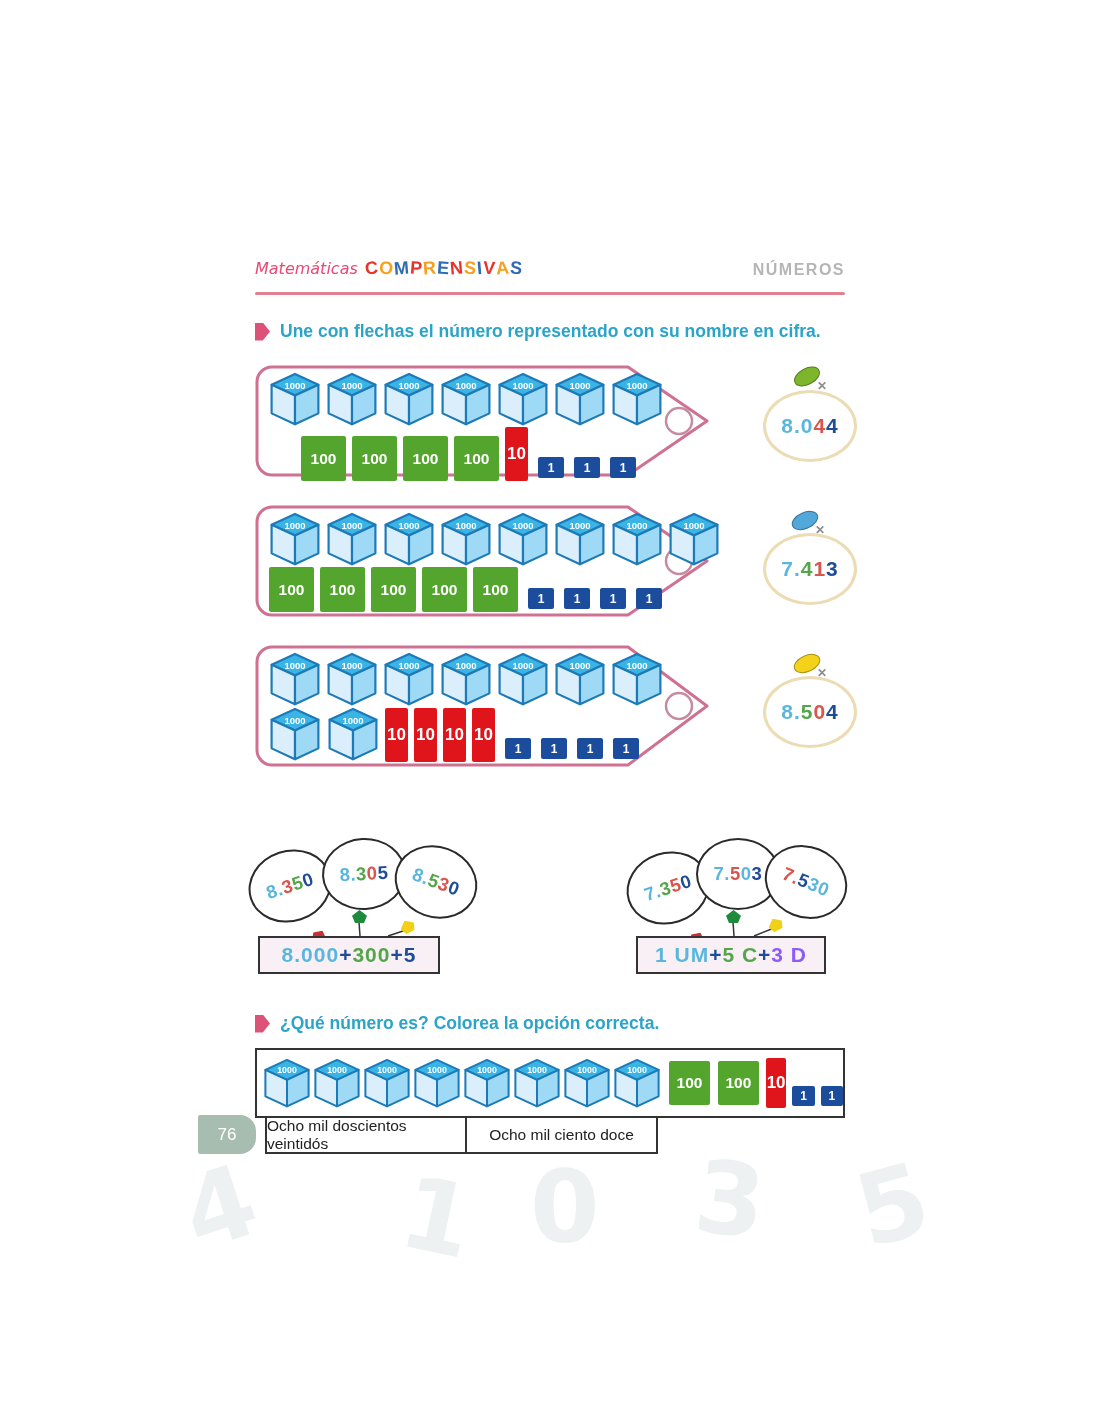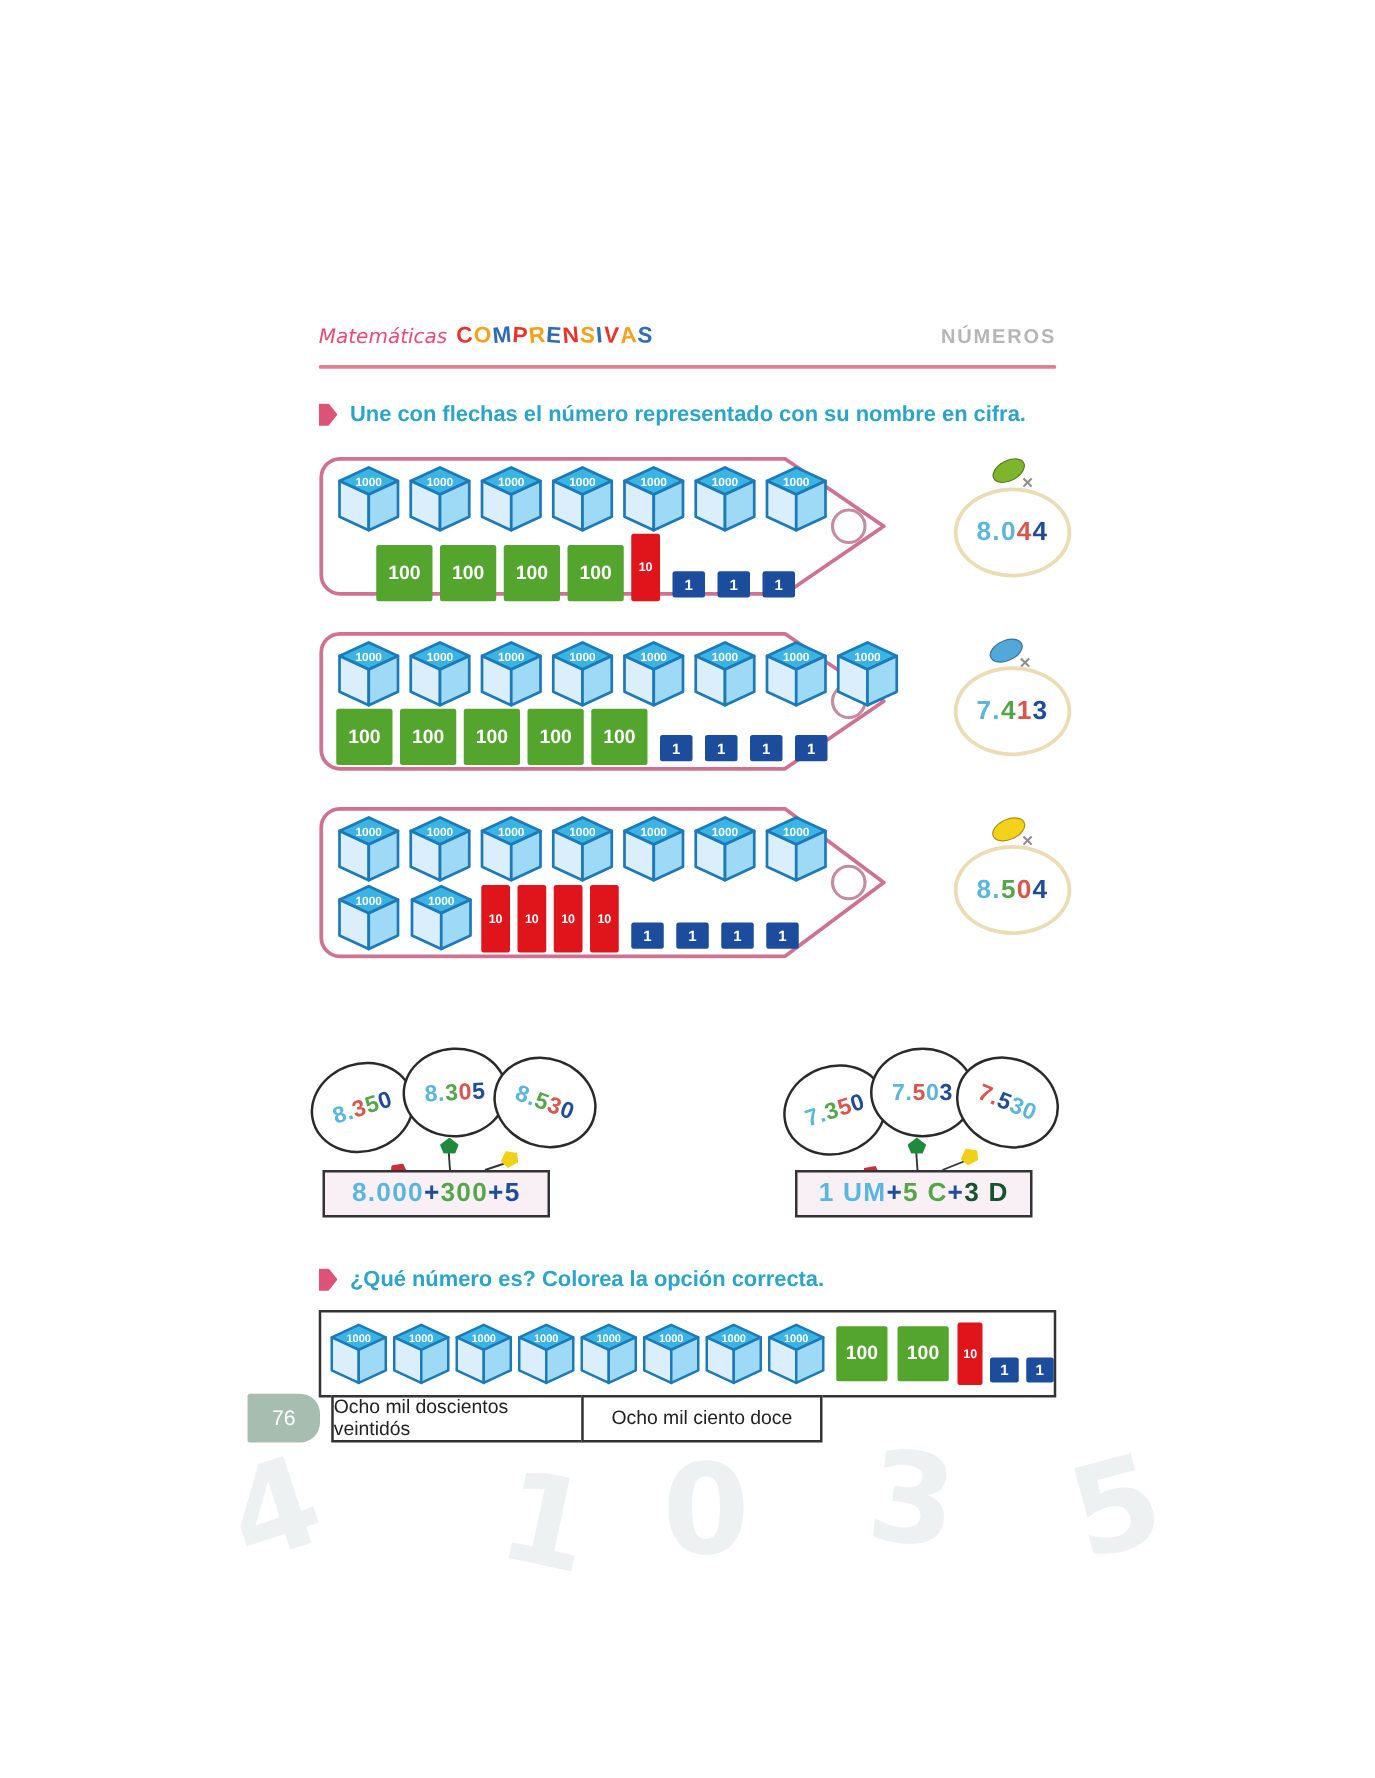--- a/index.html
+++ b/index.html
@@ -26,21 +26,21 @@
   .tag{position:absolute;left:255px;width:455px;}
   .t1{top:365px;height:112px}.t2{top:505px;height:112px}.t3{top:645px;height:122px}
   .tag-bg{position:absolute;left:0;top:0;width:100%;height:100%;}
   .trow{position:relative;display:flex;align-items:flex-end;}
   .r1{padding:7px 0 0 14px;gap:5px;align-items:flex-start;}
   .r2{padding-left:14px;gap:6px;margin-top:0px;}
   .t1 .r2{padding-left:46px;}
   .cube-wrap{line-height:0;display:inline-block;}
   .blk{display:flex;align-items:center;justify-content:center;color:#fff;font-weight:bold;border-radius:2px;}
   .blk.hundred{width:45px;height:45px;font-size:15.5px;}
-  .blk.ten{width:23px;height:54px;font-size:10px;}
+  .blk.ten{width:23px;height:54px;font-size:17px;}
   .blk.one{width:26px;height:21px;font-size:12px;margin-bottom:3px;margin-left:4px;}
 
   
   .oval{position:absolute;left:763px;width:88px;height:66px;border:3px solid #ecdcb4;border-radius:50%;
         background:#fff;display:flex;align-items:center;justify-content:center;
         font-size:21px;font-weight:bold;letter-spacing:1px;}
   .o1{top:390px}.o2{top:533px}.o3{top:676px}
   .pin{position:absolute;width:26px;height:15px;border-radius:50%;border:1.5px solid rgba(0,0,0,.3);}
   .p1{left:793px;top:368px;transform:rotate(-28deg);}
   .p2{left:791px;top:512px;transform:rotate(-24deg);}
@@ -408,21 +408,21 @@
         <span style="color: rgb(91, 182, 221);">0</span>
       </div>
     <div class="knot k1" style="background: rgb(201, 47, 53);"></div>
     <div class="knot k2" style="background: rgb(29, 138, 60);"></div>
     <div class="knot k3" style="background: rgb(240, 208, 25);"></div>
     <div class="numbox">
         <span style="color: rgb(91, 182, 221);">1 UM</span>
         <span style="color: rgb(30, 76, 151);"> + </span>
         <span style="color: rgb(85, 165, 74);">5 C</span>
         <span style="color: rgb(30, 76, 151);"> + </span>
-        <span style="color: #14532d; text-align: right;">3 D</span>
+        <span style="color: #8b5cf6; text-align: right;">3 D</span>
       </div>
   </div>
 
   <div class="ex-title" style="top:1013px">
     <span class="bullet"></span>
     <span>¿Qué número es? Colorea la opción correcta.</span>
   </div>
 
   <div class="bigbox">
       <span class="cube-wrap"><svg width="52" height="55" viewBox="0 0 60 63">

